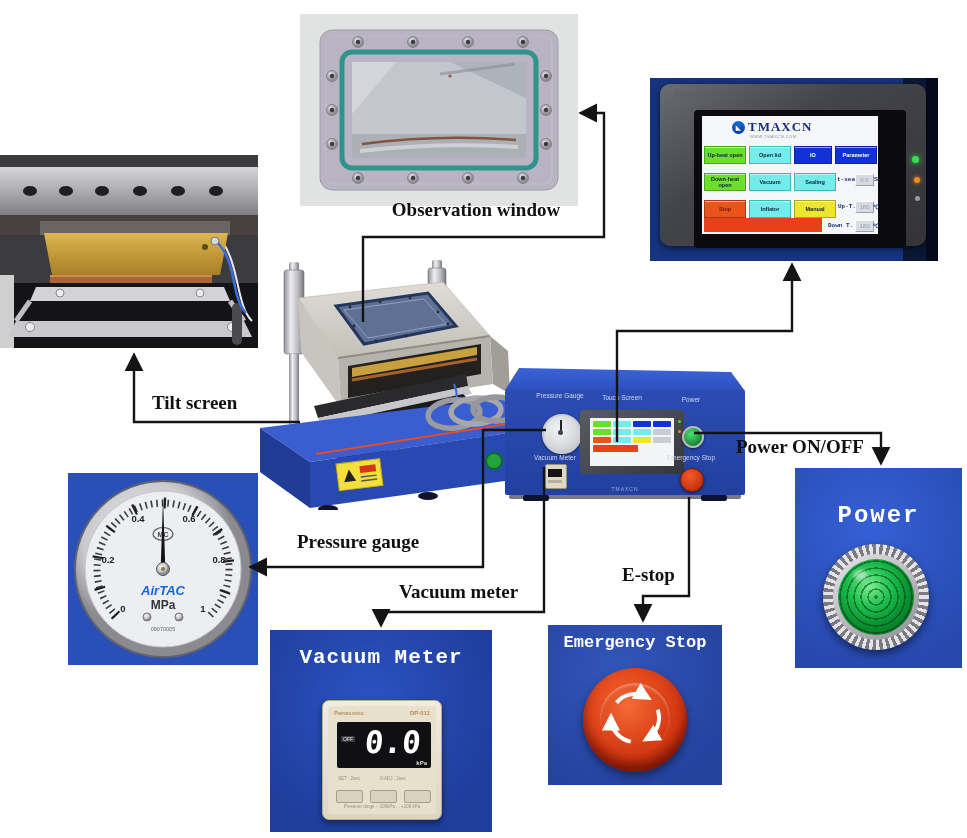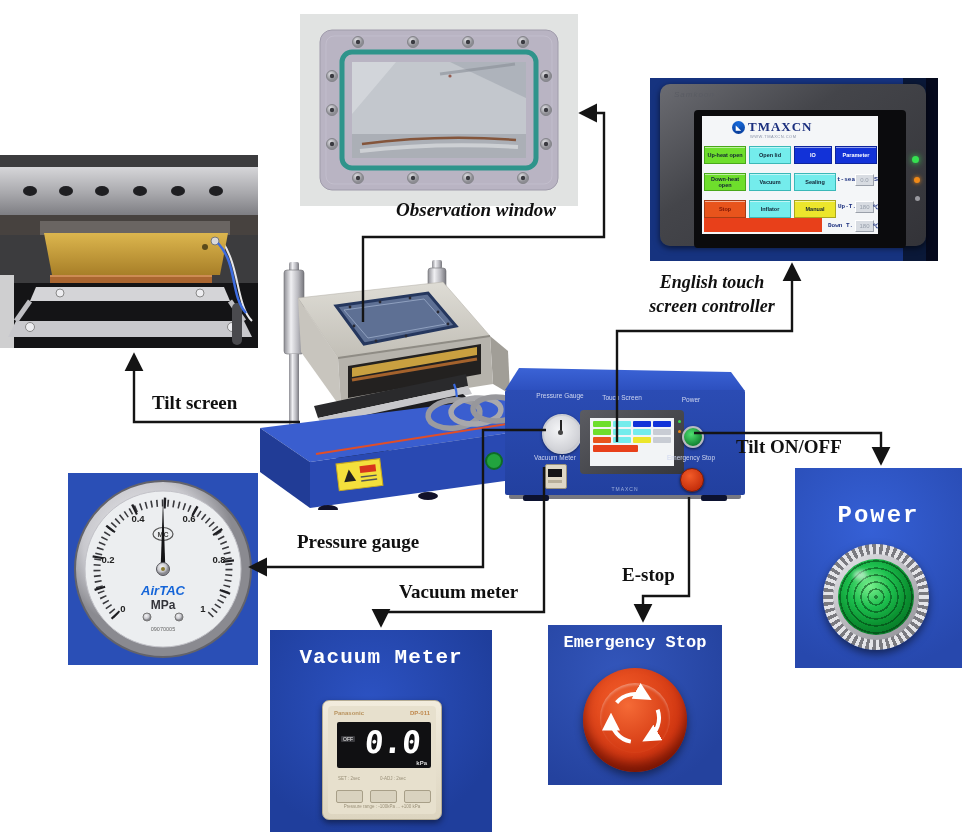--- a/index.html
+++ b/index.html
@@ -1,21 +1,21 @@
 <!DOCTYPE html>
 <html><head>
 <meta charset="utf-8">
 <style>
   html,body{margin:0;padding:0;background:#fff;}
   .canvas{position:relative;width:967px;height:838px;background:#ffffff;overflow:hidden;
           font-family:"Liberation Sans",sans-serif;}
   .photo{position:absolute;}
   .callout{position:absolute;font-family:"Liberation Serif",serif;font-weight:bold;
            font-size:19px;color:#101010;white-space:nowrap;}
-  .callout.center{text-align:center;font-style:italic;}
+  .callout.center{text-align:center;}
   .cap-mono{position:absolute;left:0;right:0;text-align:center;color:#fff;
             font-family:"Liberation Mono",monospace;font-weight:bold;}
 
   
   .ctl-bg{position:absolute;inset:0;background:linear-gradient(90deg,#16337f 0 88%,#0a1838 88% 96%,#05091c 96%);}
   .ctl-bezel{position:absolute;left:10px;top:6px;width:266px;height:162px;border-radius:10px;
              background:linear-gradient(145deg,#6b6c72,#44454a 38%,#333338);box-shadow:0 2px 6px rgba(0,0,0,.6);}
   .ctl-brand{position:absolute;left:14px;top:6px;font-size:8px;color:#5a5c63;font-style:italic;letter-spacing:1px;}
   .ctl-cavity{position:absolute;left:34px;top:26px;width:212px;height:138px;background:#0b0b0d;border-radius:4px;}
   .ctl-screen{position:absolute;left:52px;top:38px;width:176px;height:118px;background:#f4f6f8;overflow:hidden;}
@@ -487,26 +487,22 @@
   <div class="photo" style="left:795px;top:468px;width:167px;height:200px;">
     <div class="pw-bg"></div>
     <div class="cap-mono" style="top:34px;font-size:24px;letter-spacing:2px;">Power</div>
     <div class="pw-ring"></div>
     <div class="pw-bezel"></div>
     <div class="pw-lens"></div>
     <div class="pw-glint"></div>
   </div>
 
   <div class="callout center" style="left:370px;top:199px;width:212px;">Observation window</div>
-  <div class="callout center" style="left:627px;top:270px;width:170px;font-size:18px;line-height:24px;">
-    <div>English touch</div>
-    <div>screen controller</div>
-  </div>
   <div class="callout" style="left:152px;top:392px;">Tilt screen</div>
-  <div class="callout" style="left:736px;top:436px;">Tilt ON/OFF</div>
+  <div class="callout" style="left:736px;top:436px;">Power ON/OFF</div>
   <div class="callout" style="left:297px;top:531px;">Pressure gauge</div>
   <div class="callout" style="left:399px;top:581px;">Vacuum meter</div>
   <div class="callout" style="left:622px;top:564px;">E-stop</div>
 
   <svg width="967" height="838" style="position:absolute;left:0;top:0;pointer-events:none;">
     <defs>
       <marker id="ah" viewBox="0 0 10 10" refX="7" refY="5" markerWidth="8" markerHeight="8" orient="auto">
         <path d="M0,0 L10,5 L0,10 z" fill="#141414"></path>
       </marker>
     </defs>

